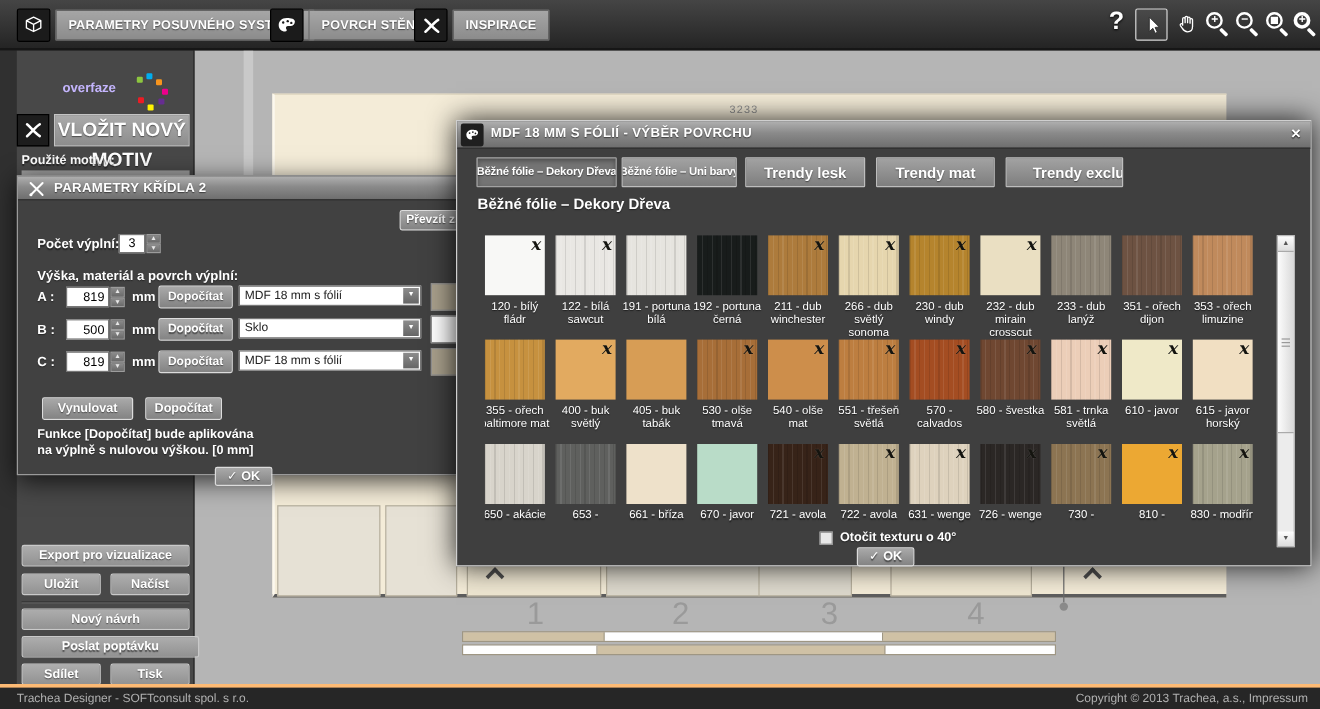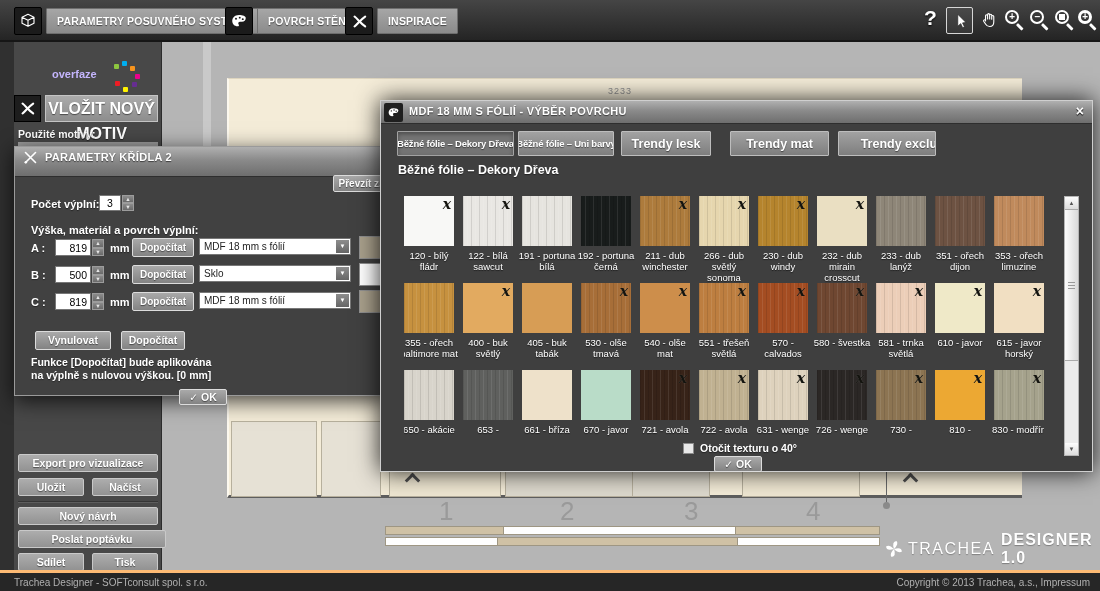--- a/index.html
+++ b/index.html
@@ -70,21 +70,21 @@
           text-shadow:0 1px 1px rgba(0,0,0,.5);cursor:pointer;overflow:hidden;white-space:nowrap;}
   .sb-sep{position:absolute;left:4px;top:459px;width:140px;height:0;border-top:1px solid #353535;border-bottom:1px solid #5d5d5d;}
 
   
   .statusbar{position:absolute;left:0;top:570px;width:1100px;height:21px;background:#262626;
              border-top:3px solid #fdba74;z-index:70;color:#b0b0b0;font-size:10px;}
   .status-left{position:absolute;left:14px;top:4px;}
   .status-right{position:absolute;right:10px;top:4px;}
 
   
-  .ttl{position:absolute;left:0;top:0;right:0;height:30px;background:linear-gradient(#b0b0b0,#8a8a8a 45%,#6e6e6e);
+  .ttl{position:absolute;left:0;top:0;right:0;height:20px;background:linear-gradient(#b0b0b0,#8a8a8a 45%,#6e6e6e);
        border-bottom:1px solid #2e2e2e;}
   .ttl-text{position:absolute;top:4px;font-size:11px;font-weight:bold;color:#fff;
             text-shadow:0 1px 1px rgba(0,0,0,.55);letter-spacing:.3px;white-space:nowrap;}
   .gbtn{position:absolute;background:linear-gradient(#a9a9a9,#838383);border:1px solid #dcdcdc;border-radius:2px;
         color:#fff;font-weight:bold;text-shadow:0 1px 1px rgba(0,0,0,.5);text-align:center;cursor:pointer;
         overflow:hidden;white-space:nowrap;}
   .wlabel{position:absolute;color:#fff;font-weight:bold;font-size:11px;text-shadow:0 1px 1px rgba(0,0,0,.45);white-space:nowrap;}
   .winput{position:absolute;background:#fff;border:1px solid #777;font-size:10.5px;font-family:inherit;padding:0 3px;}
   .spin{position:absolute;width:12px;display:flex;flex-direction:column;}
   .spin span{flex:1;background:linear-gradient(#8b8b8b,#6a6a6a);border:1px solid #9c9c9c;color:#e8e8e8;
@@ -166,34 +166,20 @@
     <div class="rail-bar" style="top:484px;">
         <span class="rail-seg beige" style="width: 118px;"></span>
         <span class="rail-seg white" style="width: 232px;"></span>
         <span class="rail-seg beige" style="width: 143px;"></span>
       </div>
     <div class="rail-bar" style="top:495px;">
         <span class="rail-seg white" style="width: 112px;"></span>
         <span class="rail-seg beige" style="width: 240px;"></span>
         <span class="rail-seg white" style="width: 141px;"></span>
       </div>
-    <div class="brand">
-      <span>
-        <svg width="20" height="20" viewBox="0 0 24 24">
-          <g fill="#fff">
-            <path d="M12 12 Q9 3 15 2.5 Q18 6 12 12 Z"></path>
-            <path d="M12 12 Q21 9 21.5 15 Q18 18 12 12 Z"></path>
-            <path d="M12 12 Q15 21 9 21.5 Q6 18 12 12 Z"></path>
-            <path d="M12 12 Q3 15 2.5 9 Q6 6 12 12 Z"></path>
-          </g>
-        </svg>
-      </span>
-      <span class="t1">TRACHEA</span>
-      <span class="t2">DESIGNER 1.0</span>
-    </div>
   </div>
 
   <div class="sidebar">
     <div class="logo-wrap">
       <span class="logo-text">overfaze</span>
       <span class="dot" style="left:100px;top:2px;background:#8dc63f;"></span>
       <span class="dot" style="left:108px;top:-1px;background:#00aeef;"></span>
       <span class="dot" style="left:116px;top:4px;background:#f7941d;"></span>
       <span class="dot" style="left:121px;top:12px;background:#ec008c;"></span>
       <span class="dot" style="left:118px;top:20px;background:#662d91;"></span>
@@ -362,21 +348,21 @@
             <circle cx="13" cy="7.5" r="1.3" fill="#1f1f1f"></circle>
             <circle cx="17" cy="9.5" r="1.3" fill="#1f1f1f"></circle>
         </svg>
       </span>
       <span class="ttl-text" style="left:28px;">MDF 18 MM S FÓLIÍ - VÝBĚR POVRCHU</span>
       <span class="m-close">×</span>
     </div>
 
     <div class="tab small active" style="left:16px;width:117px;">Běžné fólie – Dekory Dřeva</div>
     <div class="tab small" style="left:137px;width:96px;">Běžné fólie – Uni barvy</div>
-    <div class="tab big" style="left:240px;width:90px;">Trendy lesk</div>
+    <div class="tab big" style="left:240px;width:100px;">Trendy lesk</div>
     <div class="tab big" style="left:349px;width:99px;">Trendy mat</div>
     <div class="tab big" style="left:457px;width:98px;padding-left:48px;">Trendy exclusive</div>
 
     <div class="m-section">Běžné fólie – Dekory Dřeva</div>
 
     <div class="grid">
         <div class="cell">
           <div class="sw" style="background: rgb(248, 248, 246);">
             <span class="badge">x</span>
           </div>

